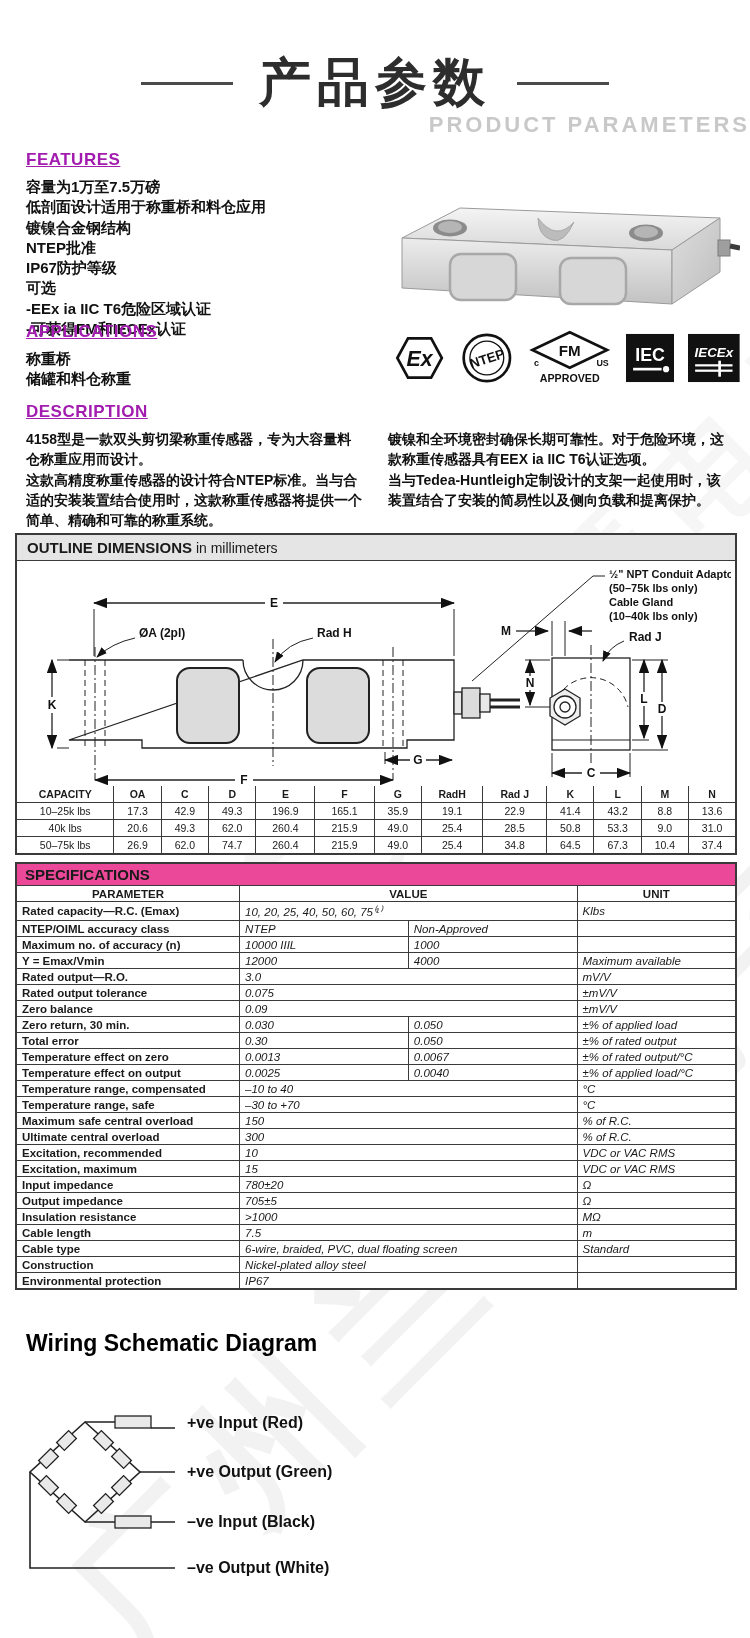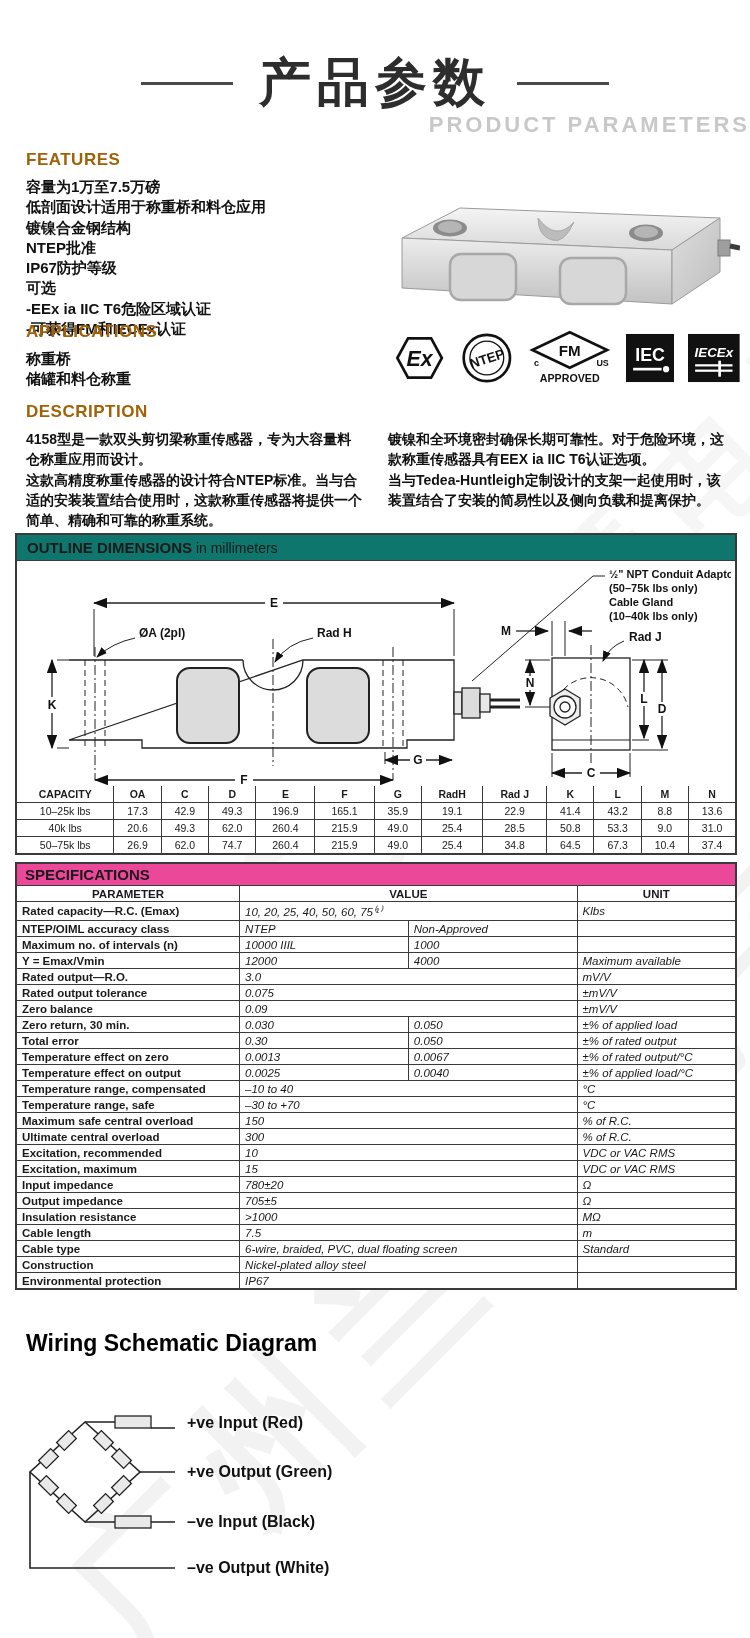--- a/index.html
+++ b/index.html
@@ -10,37 +10,37 @@
   .watermark{position:absolute;font-size:150px;font-weight:bold;color:rgba(0,0,0,0.05);
     transform:rotate(-45deg);letter-spacing:28px;white-space:nowrap;pointer-events:none;z-index:3;}
 
   
   #title-row{position:absolute;top:48px;left:0;width:750px;display:flex;align-items:center;justify-content:center;gap:26px;}
   .title-line{width:92px;height:3px;background:#4a4a4a;}
   #page-title{font-size:52px;font-weight:bold;color:#2d2d2d;letter-spacing:6px;}
   #page-subtitle{position:absolute;top:112px;left:0;width:750px;text-align:right;
     font-size:22px;font-weight:bold;color:#c8c8c8;letter-spacing:3px;}
 
-  .sec-heading{font-size:17px;font-weight:bold;color:#a16207;letter-spacing:0.5px;margin-bottom:7px;}
+  .sec-heading{font-size:17px;font-weight:bold;color:#a21caf;letter-spacing:0.5px;margin-bottom:7px;text-decoration:underline;}
   .cn-line{font-size:15px;font-weight:600;color:#111;line-height:1.35;}
 
   #features{position:absolute;left:26px;top:150px;width:355px;z-index:4;}
   #applications{position:absolute;left:26px;top:322px;width:355px;z-index:4;}
 
   #product-photo{position:absolute;left:388px;top:188px;width:352px;height:128px;}
   #cert-logos{position:absolute;left:392px;top:324px;width:348px;height:68px;display:flex;align-items:center;gap:14px;}
 
   #description{position:absolute;left:26px;top:402px;width:700px;z-index:4;}
   #desc-cols{display:flex;gap:24px;}
   .desc-col{width:338px;}
   .desc-col .cn-line{font-size:14px;line-height:1.45;}
 
   
   #outline-box{position:absolute;left:15px;top:533px;width:718px;border:2px solid #3a3a3a;background:#fff;z-index:4;}
-  #outline-header{background:#0f766e;border-bottom:1.5px solid #3a3a3a;padding:4px 10px;font-size:15px;}
+  #outline-header{background:#e5e5e5;border-bottom:1.5px solid #3a3a3a;padding:4px 10px;font-size:15px;}
   #outline-header .bold{font-weight:bold;}
   #outline-header .normal{font-weight:normal;font-size:14px;}
   #outline-drawing{display:block;}
 
   table{border-collapse:collapse;width:100%;}
   #dims-table{font-size:10.5px;}
   #dims-table th,#dims-table td{border:1px solid #3a3a3a;text-align:center;padding:2px 1px;}
   #dims-table th{font-weight:bold;}
   #dims-table td.cap,#dims-table th.cap{width:13.5%;}
   #dims-table tr:first-child th{border-top:none;}
@@ -367,21 +367,21 @@
             <td class="val" colspan="2">10, 20, 25, 40, 50, 60, 75⁽¹⁾</td>
             <td class="unit">Klbs</td>
           </tr>
           <tr>
             <td class="param">NTEP/OIML accuracy class</td>
             <td class="val">NTEP</td>
             <td class="val">Non-Approved</td>
             <td class="unit"></td>
           </tr>
           <tr>
-            <td class="param">Maximum no. of intervals (n)</td>
+            <td class="param">Maximum no. of accuracy (n)</td>
             <td class="val">10000 IIIL</td>
             <td class="val">1000</td>
             <td class="unit"></td>
           </tr>
           <tr>
             <td class="param">Y = Emax/Vmin</td>
             <td class="val">12000</td>
             <td class="val">4000</td>
             <td class="unit">Maximum available</td>
           </tr>

